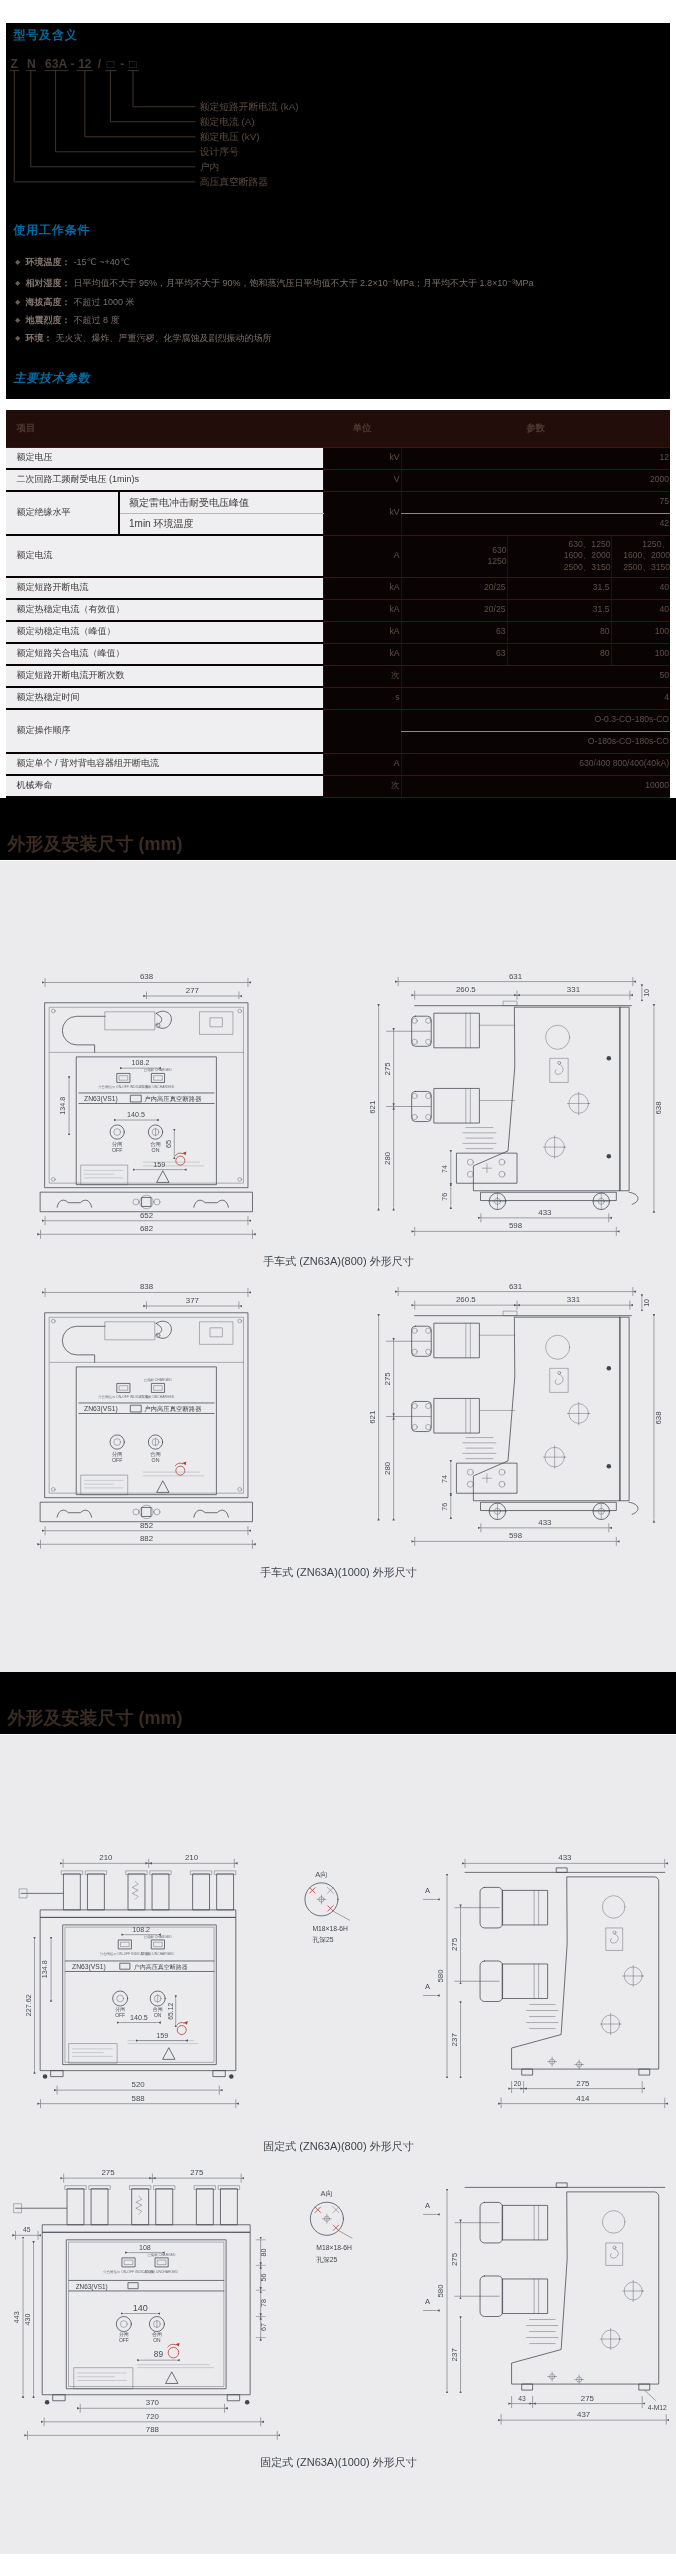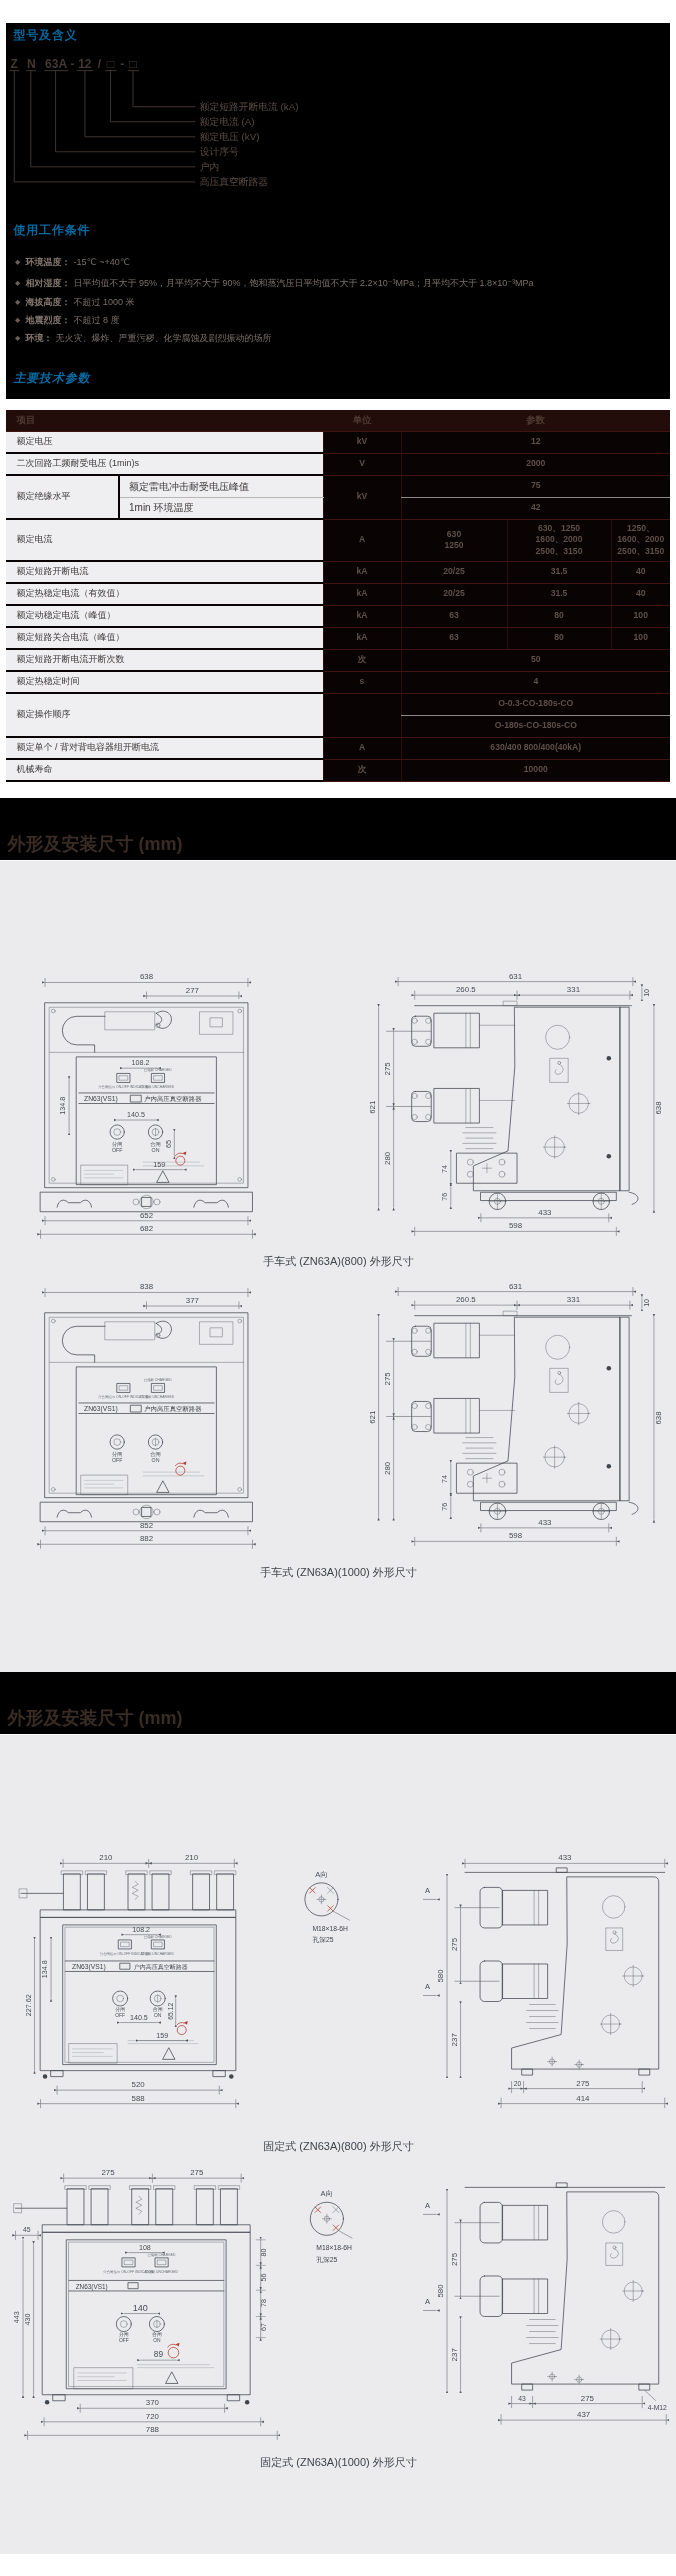--- a/index.html
+++ b/index.html
@@ -7,29 +7,29 @@
   .page{position:relative;width:677px;height:2576px;background:#fff;overflow:hidden;}
   .blackbox{position:absolute;left:6px;top:22.6px;width:664px;height:376px;background:#000;}
   .sec-title{position:absolute;font-size:12px;font-weight:bold;color:#0369a1;letter-spacing:0.8px;white-space:nowrap;}
   .modelsvg{position:absolute;left:6px;top:54px;}
   .cond-item{position:absolute;left:15px;white-space:nowrap;font-size:9px;color:#7b6f68;}
   .cond-item .cl{font-weight:bold;color:#84766e;margin-right:3px;}
   .bullet{color:#6b5f58;font-size:6.8px;margin-right:5.3px;vertical-align:0.8px;}
 
   table.spec{position:absolute;left:6px;top:410px;width:664px;border-collapse:collapse;table-layout:fixed;background:#0a0304;}
   .spec tr{height:22px;}
-  .spec tr.hdr{height:21px;font-family:Liberation Serif, serif;}
+  .spec tr.hdr{height:37px;font-family:Liberation Serif, serif;}
   .spec tr.tall{height:42px;}
   .spec th{background:#220d0a;color:#4e3b33;font-size:9.4px;font-weight:bold;border-bottom:1.5px solid #411511;}
   .spec th.h-item{text-align:left;padding-left:10.5px;}
   .spec td{font-size:8.6px;line-height:1.3;}
   .spec td.ti{background:#efeef0;color:#3e3a39;text-align:left;padding:3px 4.5px 3px 10.5px;border-bottom:2.3px solid #0a0304;font-size:9px;}
   .spec td.ti2{background:#efeef0;color:#3e3a39;text-align:left;padding:3px 4.5px 3px 9px;border-bottom:2.3px solid #0a0304;border-left:2.3px solid #0a0304;font-size:10px;}
   .spec td.subdiv{border-bottom:0.8px solid #bab7b5;}
-  .spec td.tu,.spec td.tv{color:#5e5047;text-align:center;border-bottom:1.5px solid #3f1410;border-left:0.8px solid #2b0d0a;font-weight:bold;}
+  .spec td.tu,.spec td.tv{color:#5e5047;text-align:right;border-bottom:1.5px solid #3f1410;border-left:0.8px solid #2b0d0a;}
   .spec td.lsplit{border-bottom:0.8px solid #8e8886;margin-left:47px;}
   .spec td.pre{white-space:pre-line;padding:3px 0;}
 
   .banner{position:absolute;left:0;width:677px;height:62px;background:#000;}
   .banner-title{position:absolute;left:7.5px;bottom:4.5px;font-size:18px;font-weight:bold;color:#3a2b23;white-space:nowrap;}
   .grayzone{position:absolute;left:0;width:677px;background:#ebebee;}
   .caption{position:absolute;left:0;width:677px;text-align:center;font-size:11px;color:#3e444c;}
 
   svg{font-family:"Liberation Sans","DejaVu Sans",sans-serif;}
   .drw{position:absolute;overflow:visible;}

